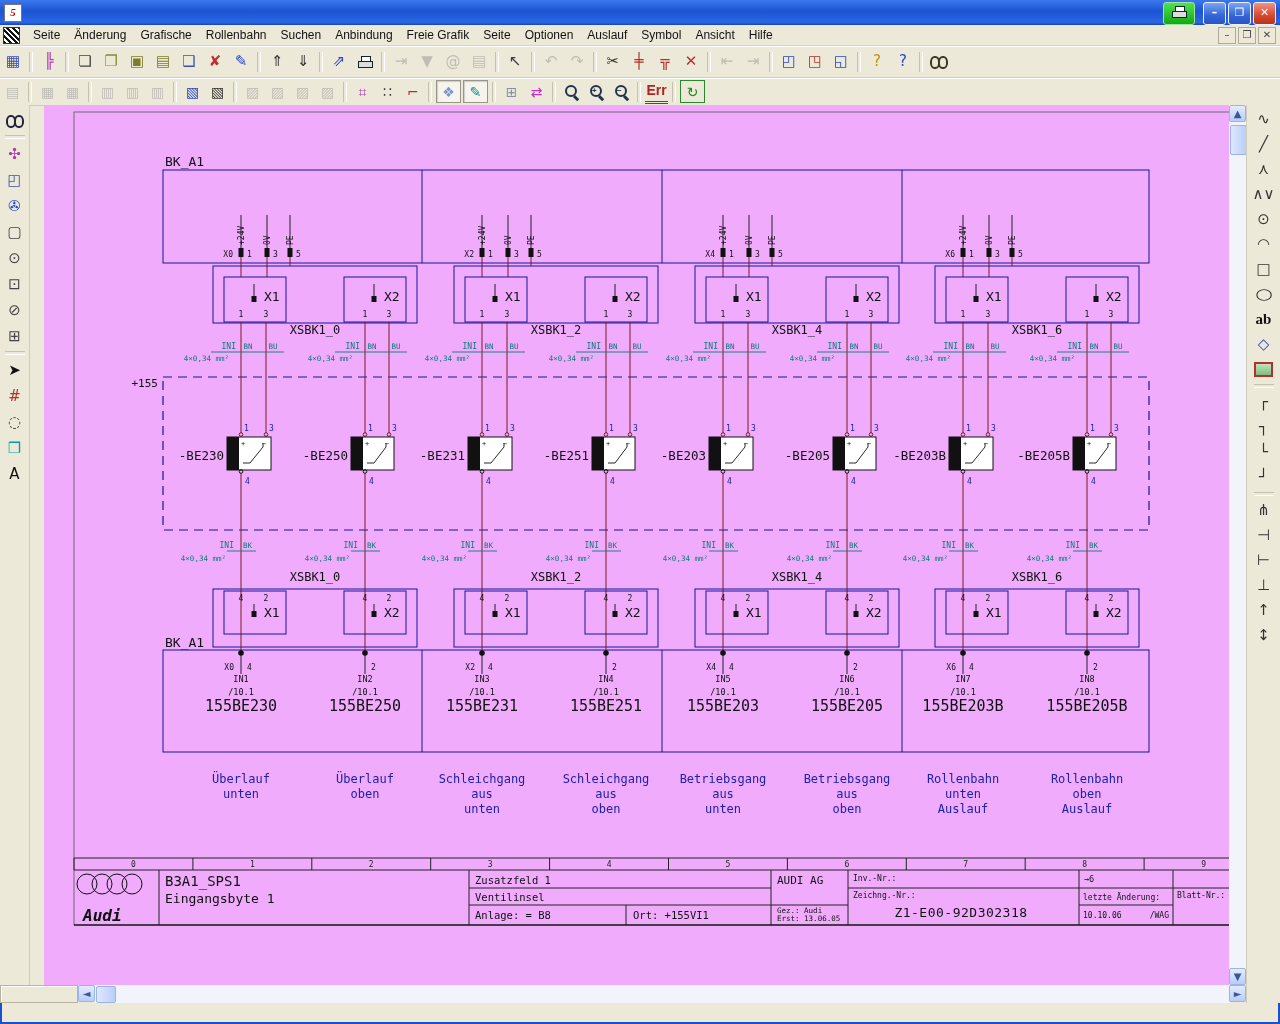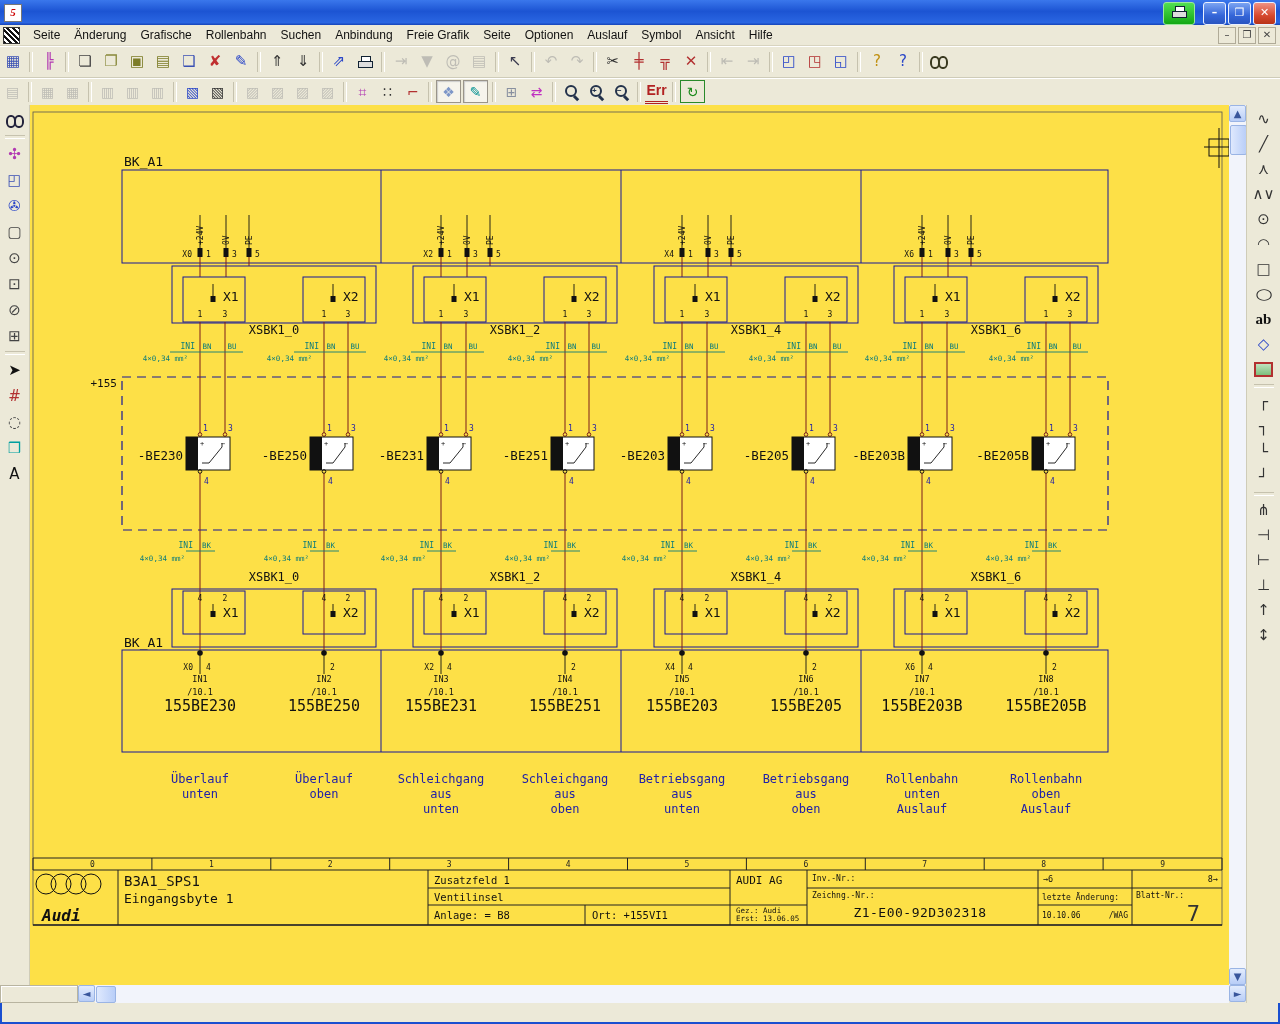--- a/index.html
+++ b/index.html
@@ -58,21 +58,21 @@
     background:linear-gradient(180deg,#bfe3bf,#7cbf7c);}
   
   .leftbar{position:absolute;left:0;top:105px;width:30px;height:880px;background:#ece9d8;
     border-right:1px solid #cfccb8;display:flex;flex-direction:column;align-items:center;padding-top:2px;box-sizing:border-box;}
   .leftbar .ticon{width:24px;height:24px;margin:1px 0;}
   .leftbar .tsep,.rightbar .tsep{width:20px;height:2px;margin:2px 0;border:none;border-top:1px solid #c6c2ae;border-bottom:1px solid #fff;}
   .rightbar{position:absolute;left:1246px;top:105px;width:34px;height:898px;background:#ece9d8;
     border-left:1px solid #cfccb8;display:flex;flex-direction:column;align-items:center;padding-top:2px;box-sizing:border-box;}
   .rightbar .ticon{width:24px;height:23px;margin:1px 0;font-size:15px;}
   
-  .canvas{position:absolute;left:30px;top:105px;width:1199px;height:880px;background:#fde047;}
+  .canvas{position:absolute;left:44px;top:105px;width:1199px;height:880px;background:#f0abfc;padding-left:27px;}
   #schsvg{display:block;}
   #schsvg text{font-family:"DejaVu Sans Mono",monospace;}
   
   .vscroll{position:absolute;left:1229px;top:105px;width:17px;height:880px;background:#f2f4fb;}
   .hscroll{position:absolute;left:0;top:985px;width:1246px;height:18px;background:#ece9d8;display:flex;}
   .hs-track{position:relative;flex:1;background:#f2f4fb;height:18px;}
   .sbtn{width:17px;height:17px;border:1px solid #9ab4e4;border-radius:2px;
     background:linear-gradient(180deg,#e3ecfd,#b8cdf7);color:#39569c;font:bold 10px "DejaVu Sans",sans-serif;
     text-align:center;line-height:15px;box-sizing:border-box;}
   .sthumb{border:1px solid #9ab4e4;border-radius:2px;background:linear-gradient(90deg,#dfe9fd,#b9cef8);position:absolute;}

